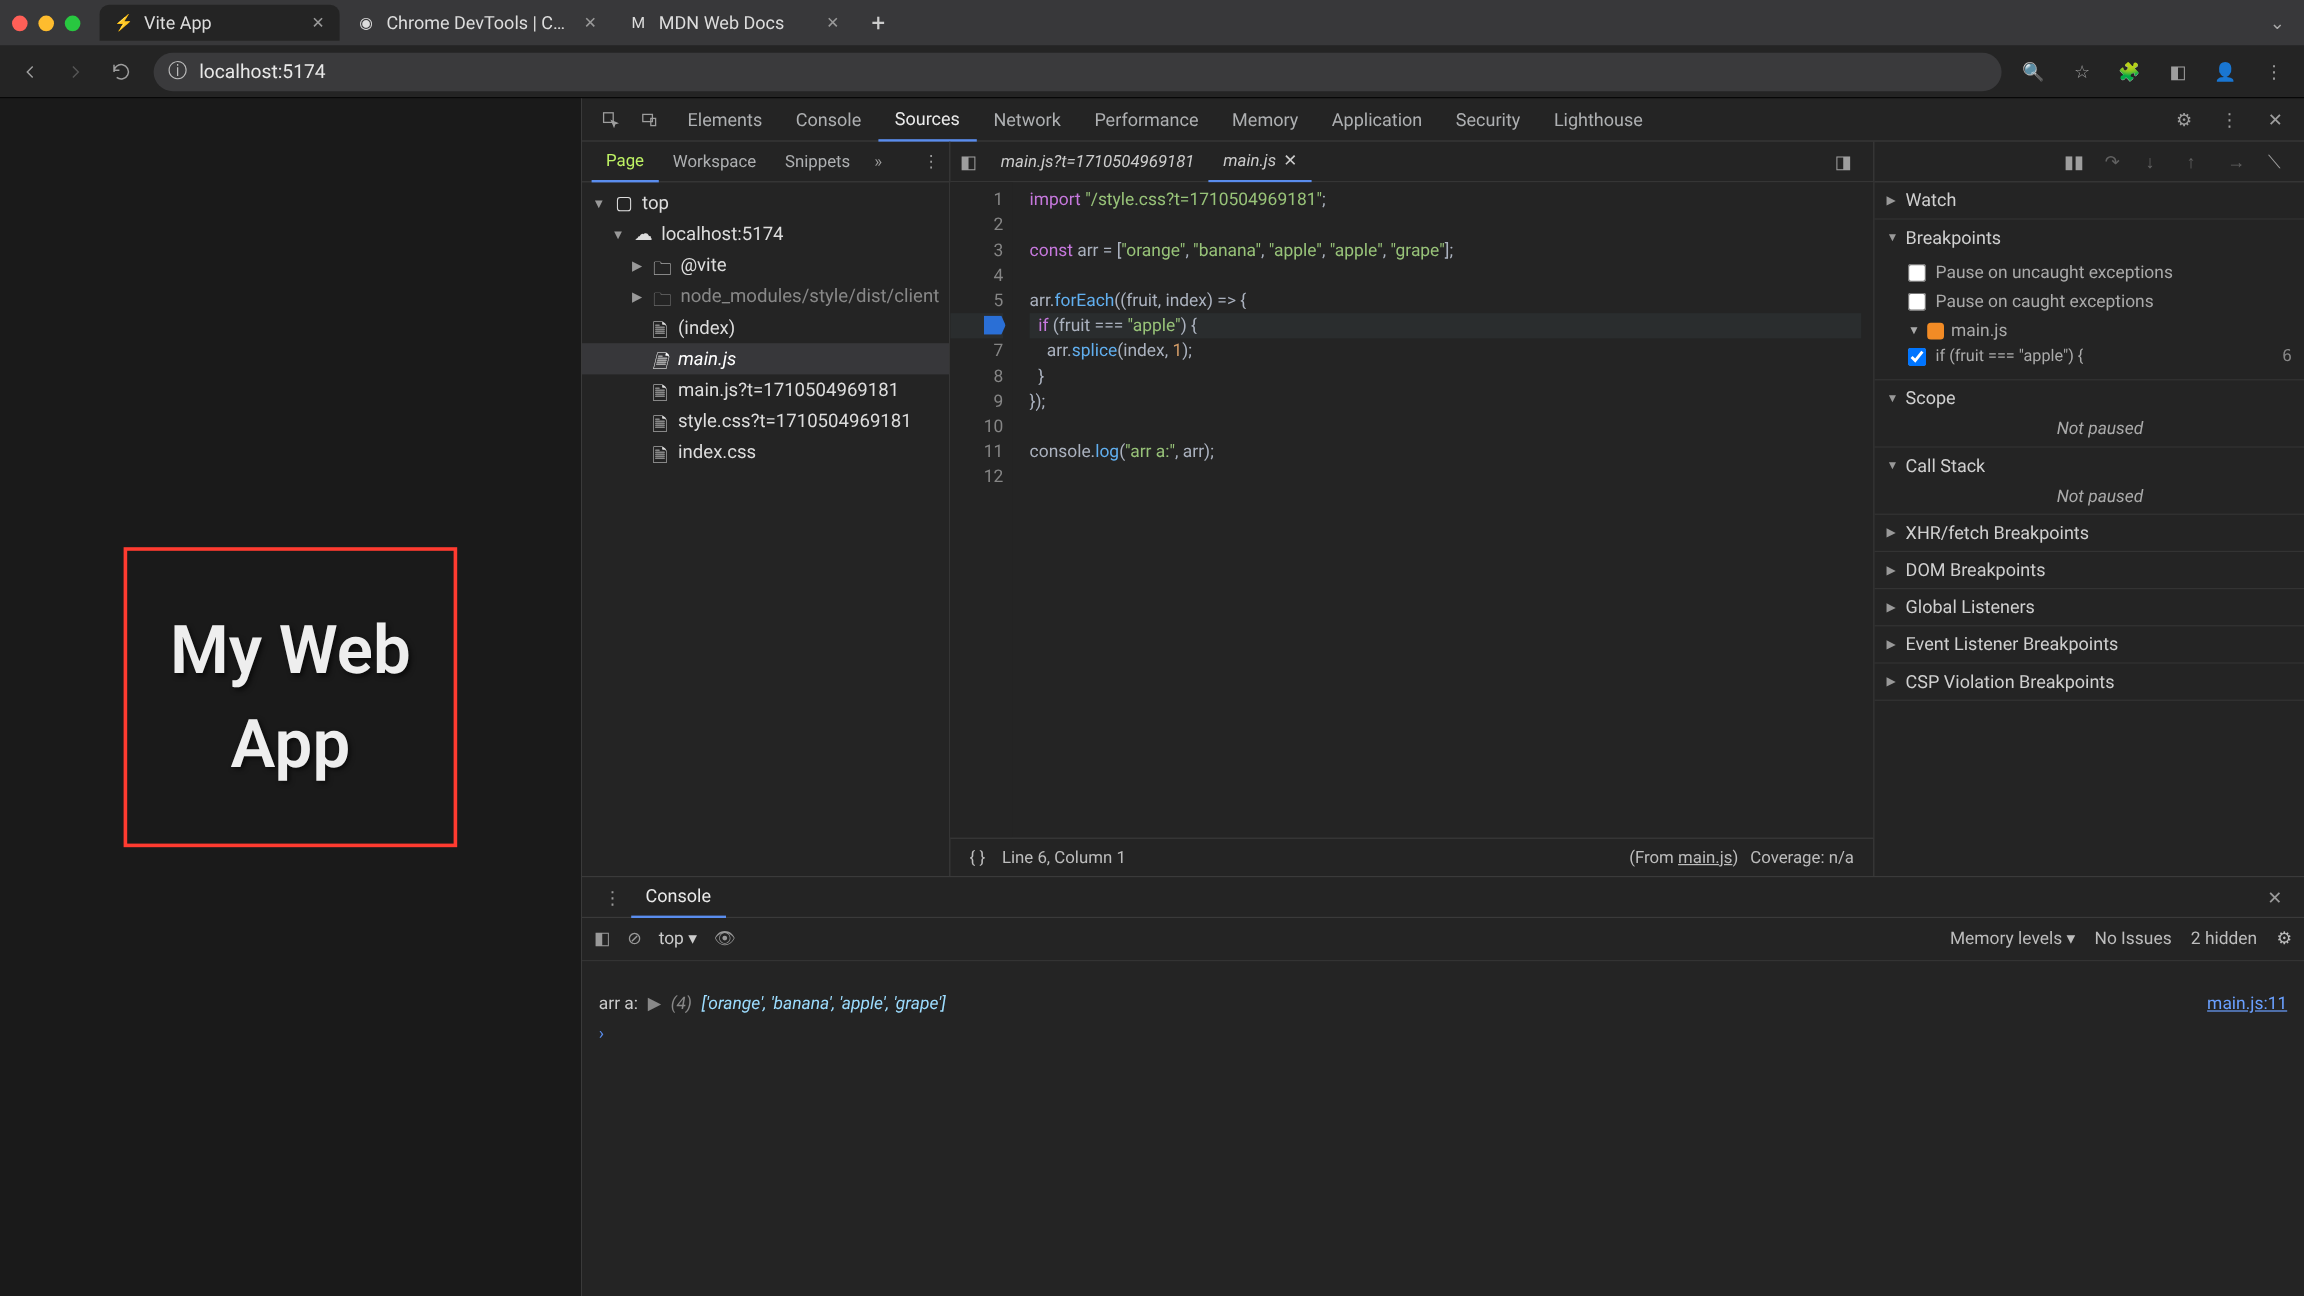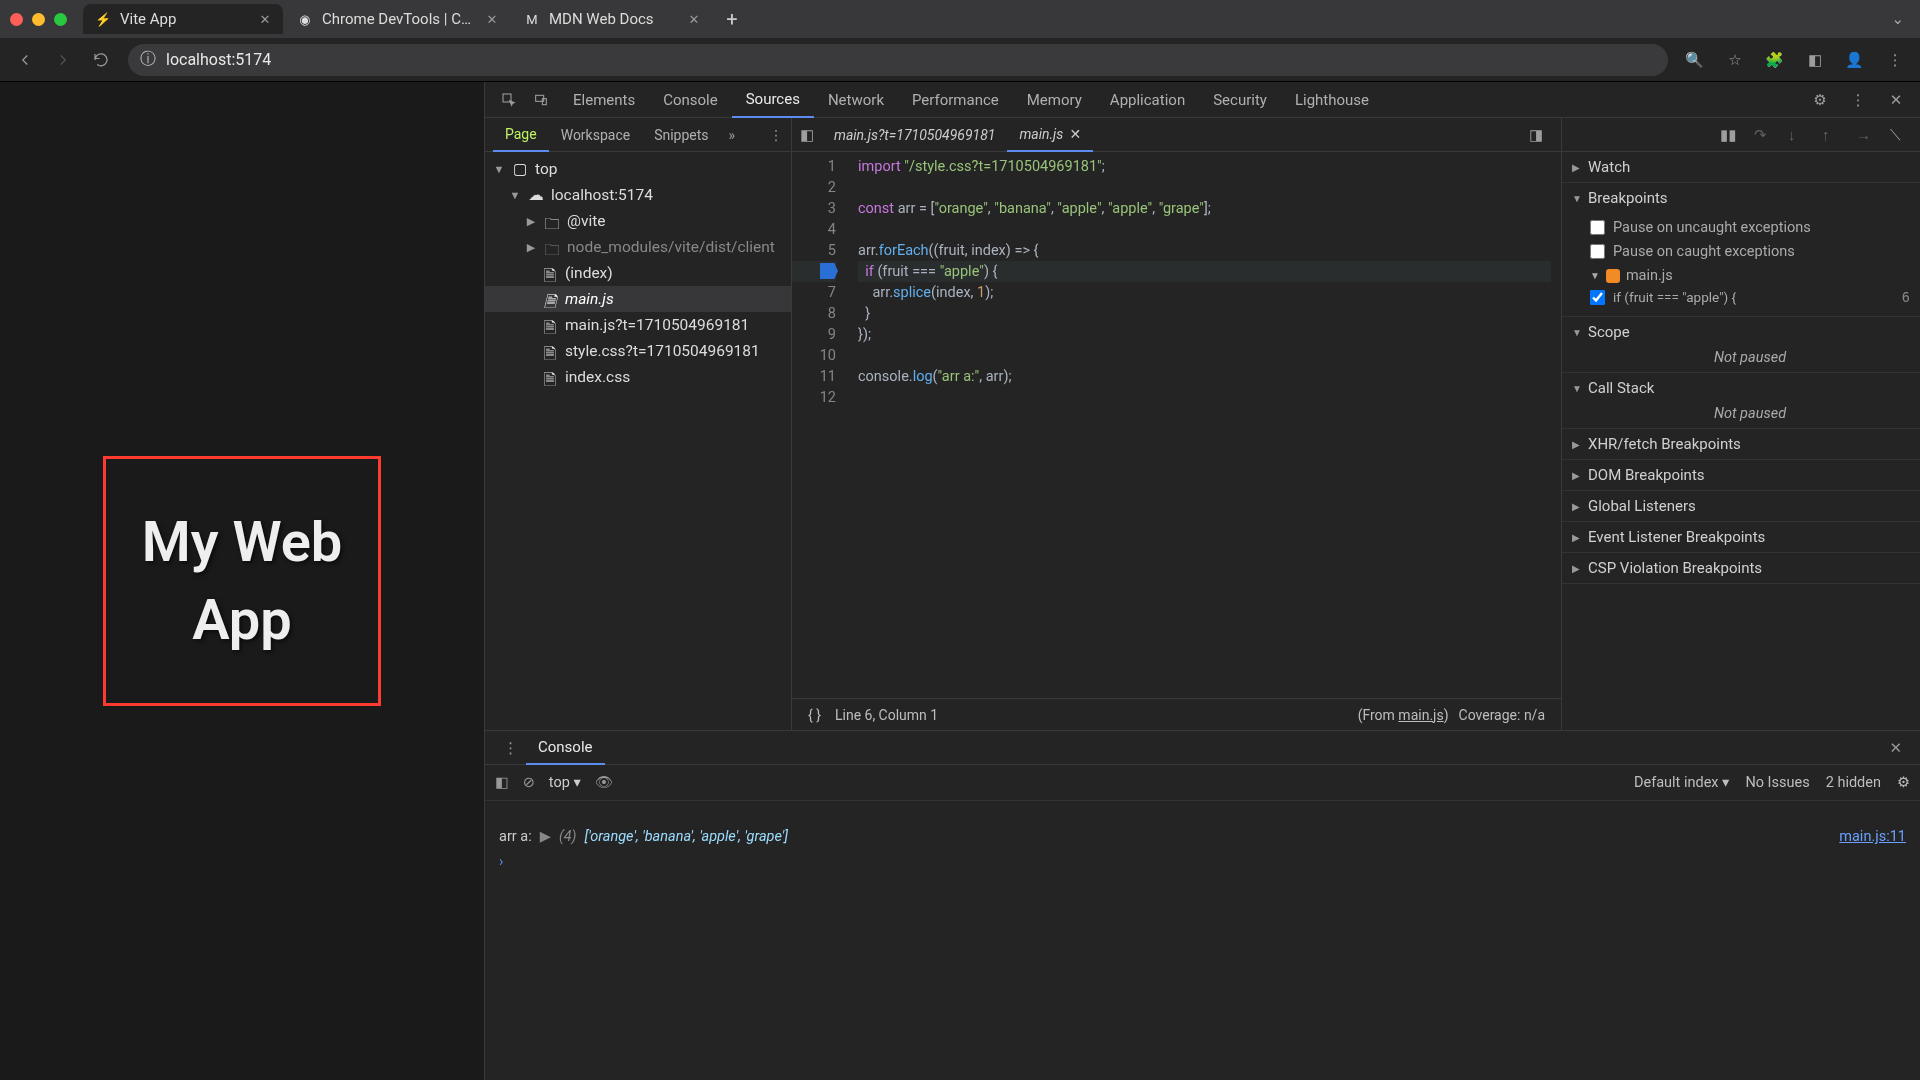--- a/index.html
+++ b/index.html
@@ -227,21 +227,21 @@
               <span>localhost:5174</span>
             </div>
           <div class="trow" style="padding-left:40px;">
               <span class="arrow">▶</span>
               <span class="fico">🗀</span>
               <span>@vite</span>
             </div>
           <div class="trow" style="padding-left:40px;color:#888;">
               <span class="arrow">▶</span>
               <span class="fico">🗀</span>
-              <span>node_modules/vite/dist/client</span>
+              <span>node_modules/style/dist/client</span>
             </div>
           <div id="tree-files">
               <div class="trow" style="padding-left: 56px;">
                 <span class="fico">🗎</span>
                 <span>(index)</span>
               </div>
               <div class="trow sel" style="padding-left: 56px;">
                 <span class="fico">🗎</span>
                 <span>main.js</span>
               </div>
@@ -397,21 +397,21 @@
         <div style="padding:0 8px;color:#999;">⋮</div>
         <div class="t">Console</div>
         <div style="margin-left:auto;padding:0 8px;color:#999;">✕</div>
       </div>
       <div class="drw-tool">
         <span style="color:#999;">◧</span>
         <span style="color:#999;">⊘</span>
         <span><span>top</span> ▾</span>
         <span style="color:#999;">👁</span>
         <div class="right">
-          <span><span>Default index</span> ▾</span>
+          <span><span>Memory levels</span> ▾</span>
           <span>No Issues</span>
           <span>2 hidden</span>
           <span>⚙</span>
         </div>
       </div>
       <div class="conbody">
         <div class="conrow">
           <span>arr a:</span>
           <span style="color:#888;">▶</span>
           <span style="color:#888;font-style:italic;">(4)</span>

